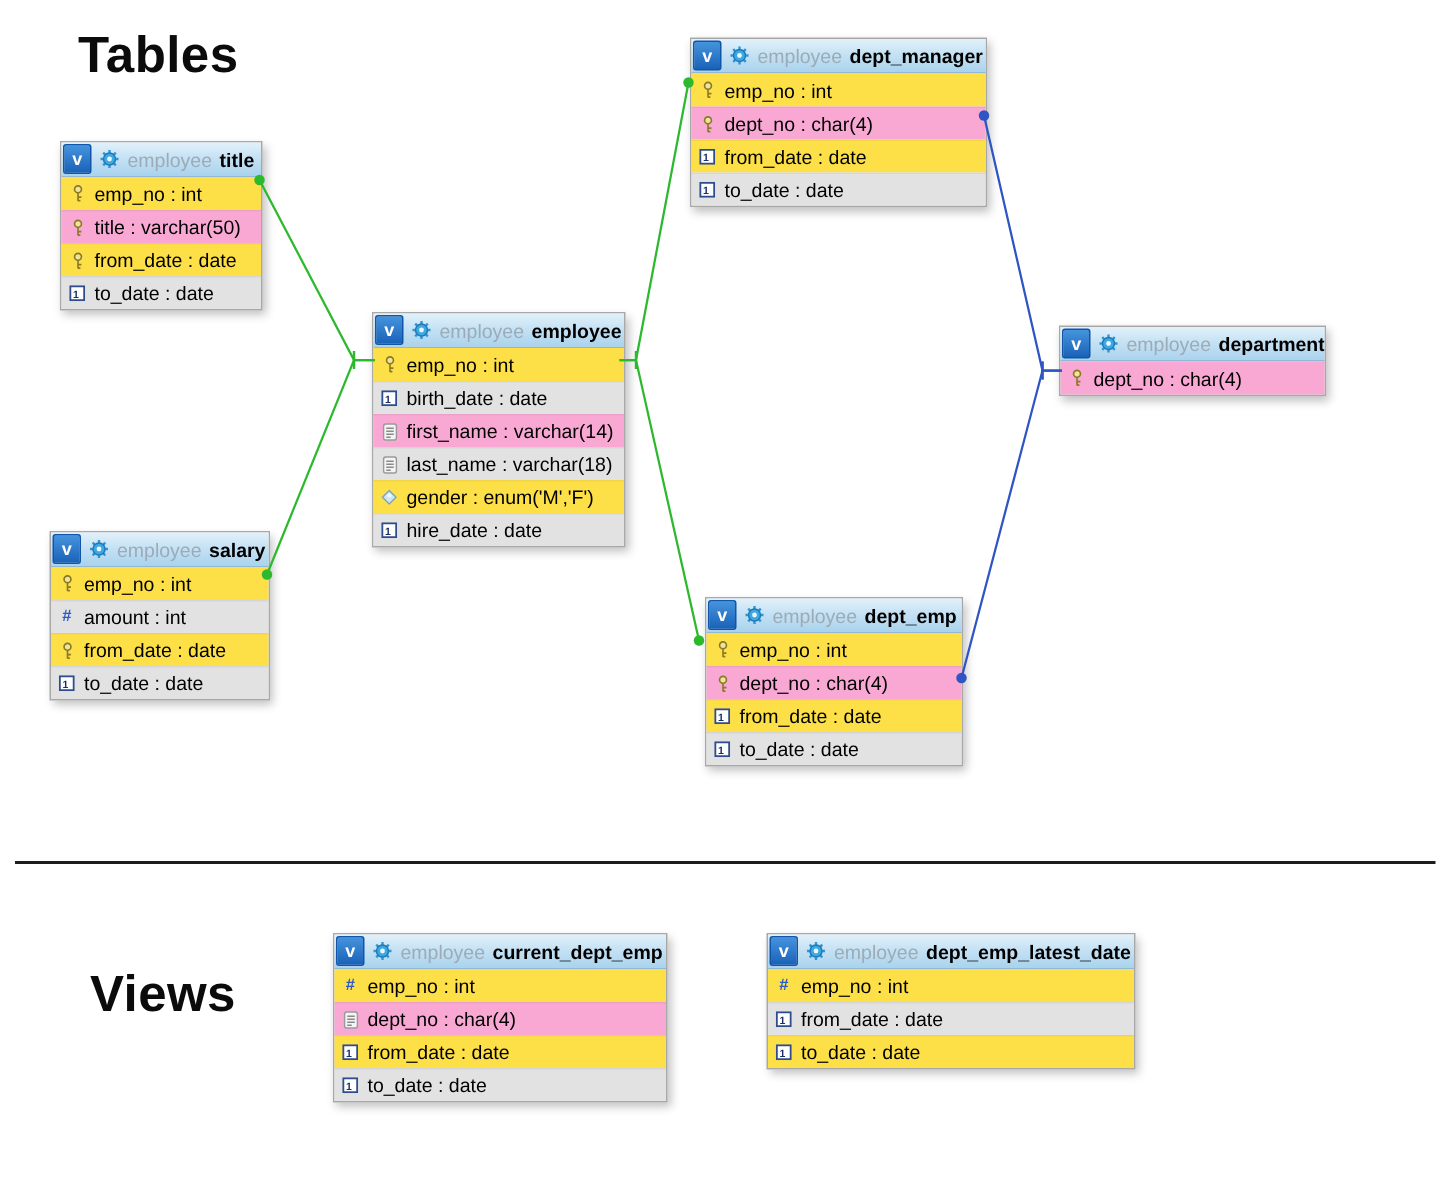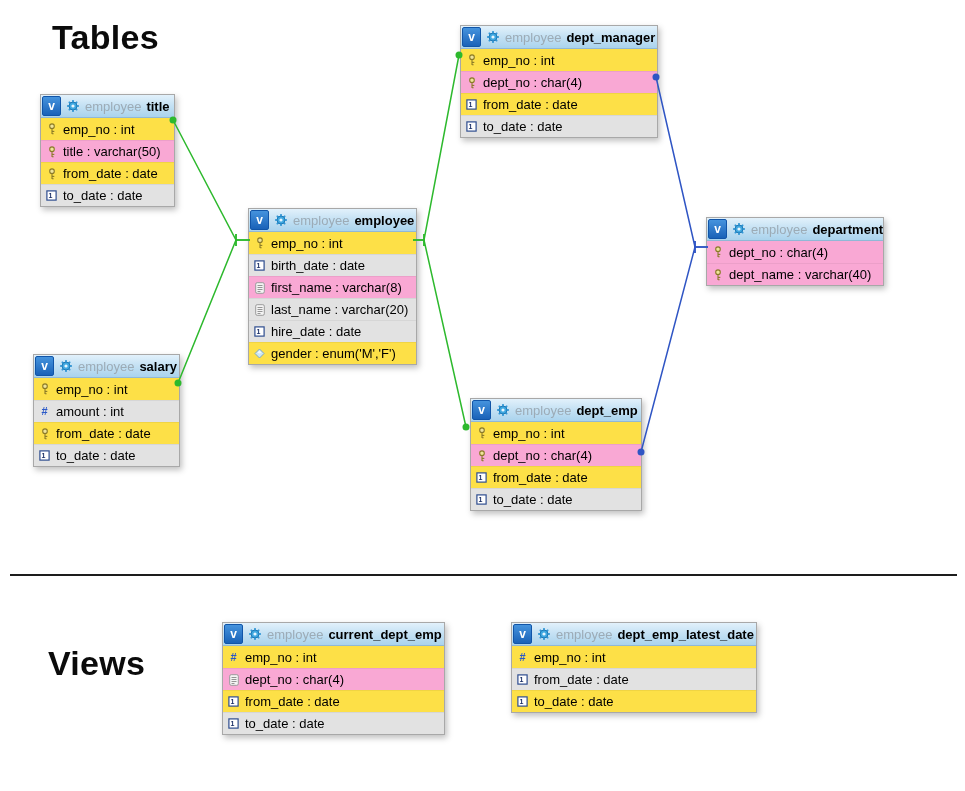--- a/index.html
+++ b/index.html
@@ -1,21 +1,21 @@
 <!DOCTYPE html>
 <html><head>
 <meta charset="utf-8">
 <style>
   html,body{margin:0;padding:0;background:#fff;}
   #canvas{position:relative;width:965px;height:791px;background:#ffffff;
           font-family:"Liberation Sans",sans-serif;overflow:hidden;}
   .heading{position:absolute;font-size:34px;font-weight:bold;color:#0b0b0b;
            letter-spacing:.3px;line-height:1;}
   #tables-heading{left:52px;top:20px;}
-  #views-heading{left:48px;top:646px;}
+  #views-heading{left:60px;top:646px;}
   #divider{position:absolute;left:10px;top:574px;width:947px;height:2px;background:#1d1d1d;}
   #connector-layer{position:absolute;left:0;top:0;pointer-events:none;z-index:20;}
   .dbtable{position:absolute;background:#fff;border:1px solid #a8a8a8;z-index:5;
            box-shadow:2px 3px 6px rgba(0,0,0,.25);font-size:13px;}
   .thead{height:22px;display:flex;align-items:center;gap:5px;
          background:linear-gradient(180deg,#e2f1fb 0%,#c6e2f4 45%,#aad3ed 100%);
          border-bottom:1px solid #90b8d6;padding-right:4px;white-space:nowrap;overflow:hidden;}
   .vbadge{width:17px;height:18px;margin:1px 0 1px 1px;flex-shrink:0;
           background:linear-gradient(#4593dd,#1a62b8);border:1px solid #1155a8;border-radius:2px;
           color:#fff;font-weight:bold;font-size:12px;line-height:1;
@@ -232,52 +232,52 @@
       <div class="trow bg-pink">
         <span class="icon-cell">
           <svg width="10" height="12" viewBox="0 0 10 12">
             <rect x="0.7" y="0.7" width="8.6" height="10.6" rx="1.5" fill="#f4f4f4" stroke="#9a9a9a" stroke-width="1"></rect>
             <line x1="2.5" y1="3.5" x2="7.5" y2="3.5" stroke="#8a8a8a" stroke-width="0.9"></line>
             <line x1="2.5" y1="5.5" x2="7.5" y2="5.5" stroke="#8a8a8a" stroke-width="0.9"></line>
             <line x1="2.5" y1="7.5" x2="7.5" y2="7.5" stroke="#8a8a8a" stroke-width="0.9"></line>
             <line x1="2.5" y1="9.5" x2="5.5" y2="9.5" stroke="#8a8a8a" stroke-width="0.9"></line>
           </svg>
         </span>
-        <span class="collabel">first_name : varchar(8)</span>
+        <span class="collabel">first_name : varchar(14)</span>
       </div>
       <div class="trow bg-gray">
         <span class="icon-cell">
           <svg width="10" height="12" viewBox="0 0 10 12">
             <rect x="0.7" y="0.7" width="8.6" height="10.6" rx="1.5" fill="#f4f4f4" stroke="#9a9a9a" stroke-width="1"></rect>
             <line x1="2.5" y1="3.5" x2="7.5" y2="3.5" stroke="#8a8a8a" stroke-width="0.9"></line>
             <line x1="2.5" y1="5.5" x2="7.5" y2="5.5" stroke="#8a8a8a" stroke-width="0.9"></line>
             <line x1="2.5" y1="7.5" x2="7.5" y2="7.5" stroke="#8a8a8a" stroke-width="0.9"></line>
             <line x1="2.5" y1="9.5" x2="5.5" y2="9.5" stroke="#8a8a8a" stroke-width="0.9"></line>
           </svg>
         </span>
-        <span class="collabel">last_name : varchar(20)</span>
-      </div>
-      <div class="trow bg-gray">
-        <span class="icon-cell">
-          <svg width="11" height="11" viewBox="0 0 11 11">
-            <rect x="0.9" y="0.9" width="9.2" height="9.2" fill="#ffffff" stroke="#2e4d8f" stroke-width="1.2"></rect>
-            <text x="2.6" y="8.4" font-size="7" fill="#1a2f66" font-weight="bold" font-family="Liberation Sans, sans-serif">1</text>
-          </svg>
-        </span>
-        <span class="collabel">hire_date : date</span>
+        <span class="collabel">last_name : varchar(18)</span>
       </div>
       <div class="trow bg-white">
         <span class="icon-cell">
           <svg width="11" height="11" viewBox="0 0 11 11">
             <polygon points="5.5,1 10,5.5 5.5,10 1,5.5" fill="#cde7f4" stroke="#7fa8c0" stroke-width="1"></polygon>
             <polygon points="5.5,2.6 7.6,4.7 5.5,5.6 3.4,4.7" fill="#ffffff" opacity="0.7"></polygon>
           </svg>
         </span>
         <span class="collabel">gender : enum('M','F')</span>
       </div>
+      <div class="trow bg-gray">
+        <span class="icon-cell">
+          <svg width="11" height="11" viewBox="0 0 11 11">
+            <rect x="0.9" y="0.9" width="9.2" height="9.2" fill="#ffffff" stroke="#2e4d8f" stroke-width="1.2"></rect>
+            <text x="2.6" y="8.4" font-size="7" fill="#1a2f66" font-weight="bold" font-family="Liberation Sans, sans-serif">1</text>
+          </svg>
+        </span>
+        <span class="collabel">hire_date : date</span>
+      </div>
     </div>
     <div class="dbtable" style="left: 706px; top: 217px; width: 176px;">
       <div class="thead">
         <span class="vbadge">v</span>
         <span class="gear">
           <svg width="14" height="14" viewBox="0 0 14 14">
             <g stroke="#2f96d6" stroke-width="1.6">
               <line x1="7" y1="1" x2="7" y2="13"></line>
               <line x1="1" y1="7" x2="13" y2="7"></line>
               <line x1="2.8" y1="2.8" x2="11.2" y2="11.2"></line>
@@ -293,31 +293,20 @@
       <div class="trow bg-pink">
         <span class="icon-cell">
           <svg width="10" height="12" viewBox="0 0 10 12">
             <circle cx="5" cy="3.2" r="2.3" fill="#efe49a" stroke="#8a7a28" stroke-width="1.1"></circle>
             <line x1="5" y1="5.5" x2="5" y2="11" stroke="#8a7a28" stroke-width="1.1"></line>
             <line x1="5" y1="8.4" x2="7.3" y2="8.4" stroke="#8a7a28" stroke-width="1.1"></line>
             <line x1="5" y1="10.7" x2="6.6" y2="10.7" stroke="#8a7a28" stroke-width="1.1"></line>
           </svg>
         </span>
         <span class="collabel">dept_no : char(4)</span>
-      </div>
-      <div class="trow bg-pink">
-        <span class="icon-cell">
-          <svg width="10" height="12" viewBox="0 0 10 12">
-            <circle cx="5" cy="3.2" r="2.3" fill="#efe49a" stroke="#8a7a28" stroke-width="1.1"></circle>
-            <line x1="5" y1="5.5" x2="5" y2="11" stroke="#8a7a28" stroke-width="1.1"></line>
-            <line x1="5" y1="8.4" x2="7.3" y2="8.4" stroke="#8a7a28" stroke-width="1.1"></line>
-            <line x1="5" y1="10.7" x2="6.6" y2="10.7" stroke="#8a7a28" stroke-width="1.1"></line>
-          </svg>
-        </span>
-        <span class="collabel">dept_name : varchar(40)</span>
       </div>
     </div>
     <div class="dbtable" style="left: 33px; top: 354px; width: 145px;">
       <div class="thead">
         <span class="vbadge">v</span>
         <span class="gear">
           <svg width="14" height="14" viewBox="0 0 14 14">
             <g stroke="#2f96d6" stroke-width="1.6">
               <line x1="7" y1="1" x2="7" y2="13"></line>
               <line x1="1" y1="7" x2="13" y2="7"></line>

